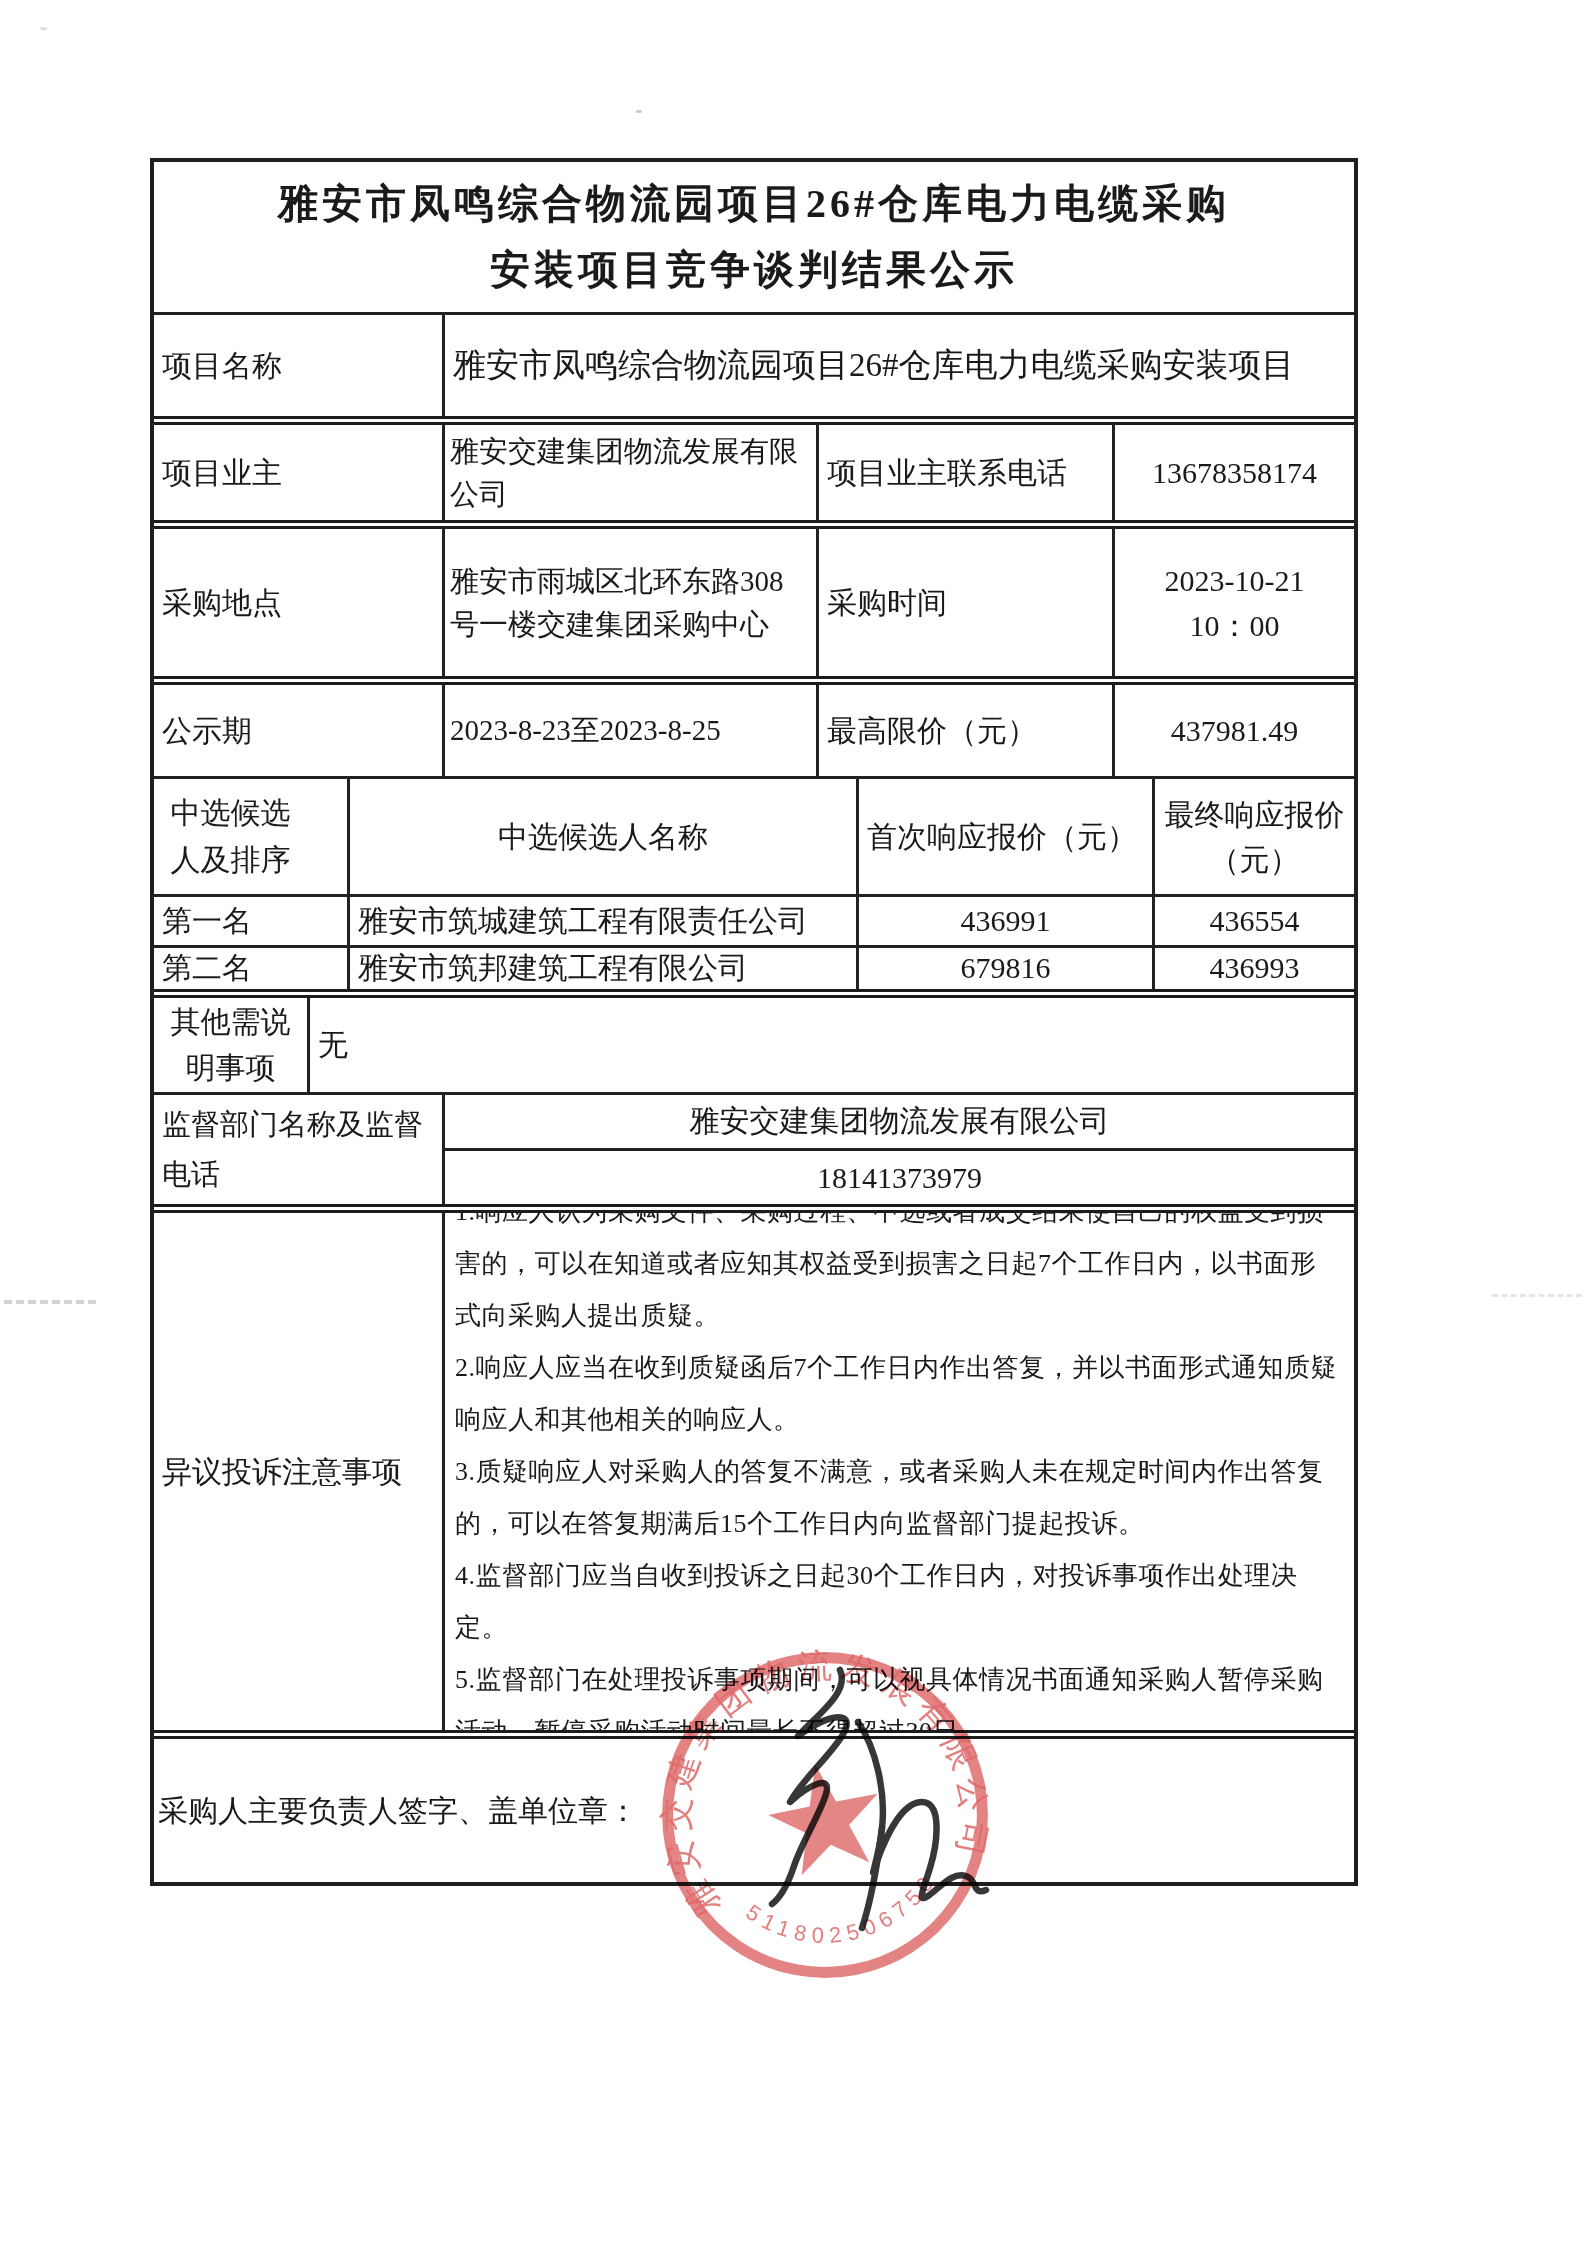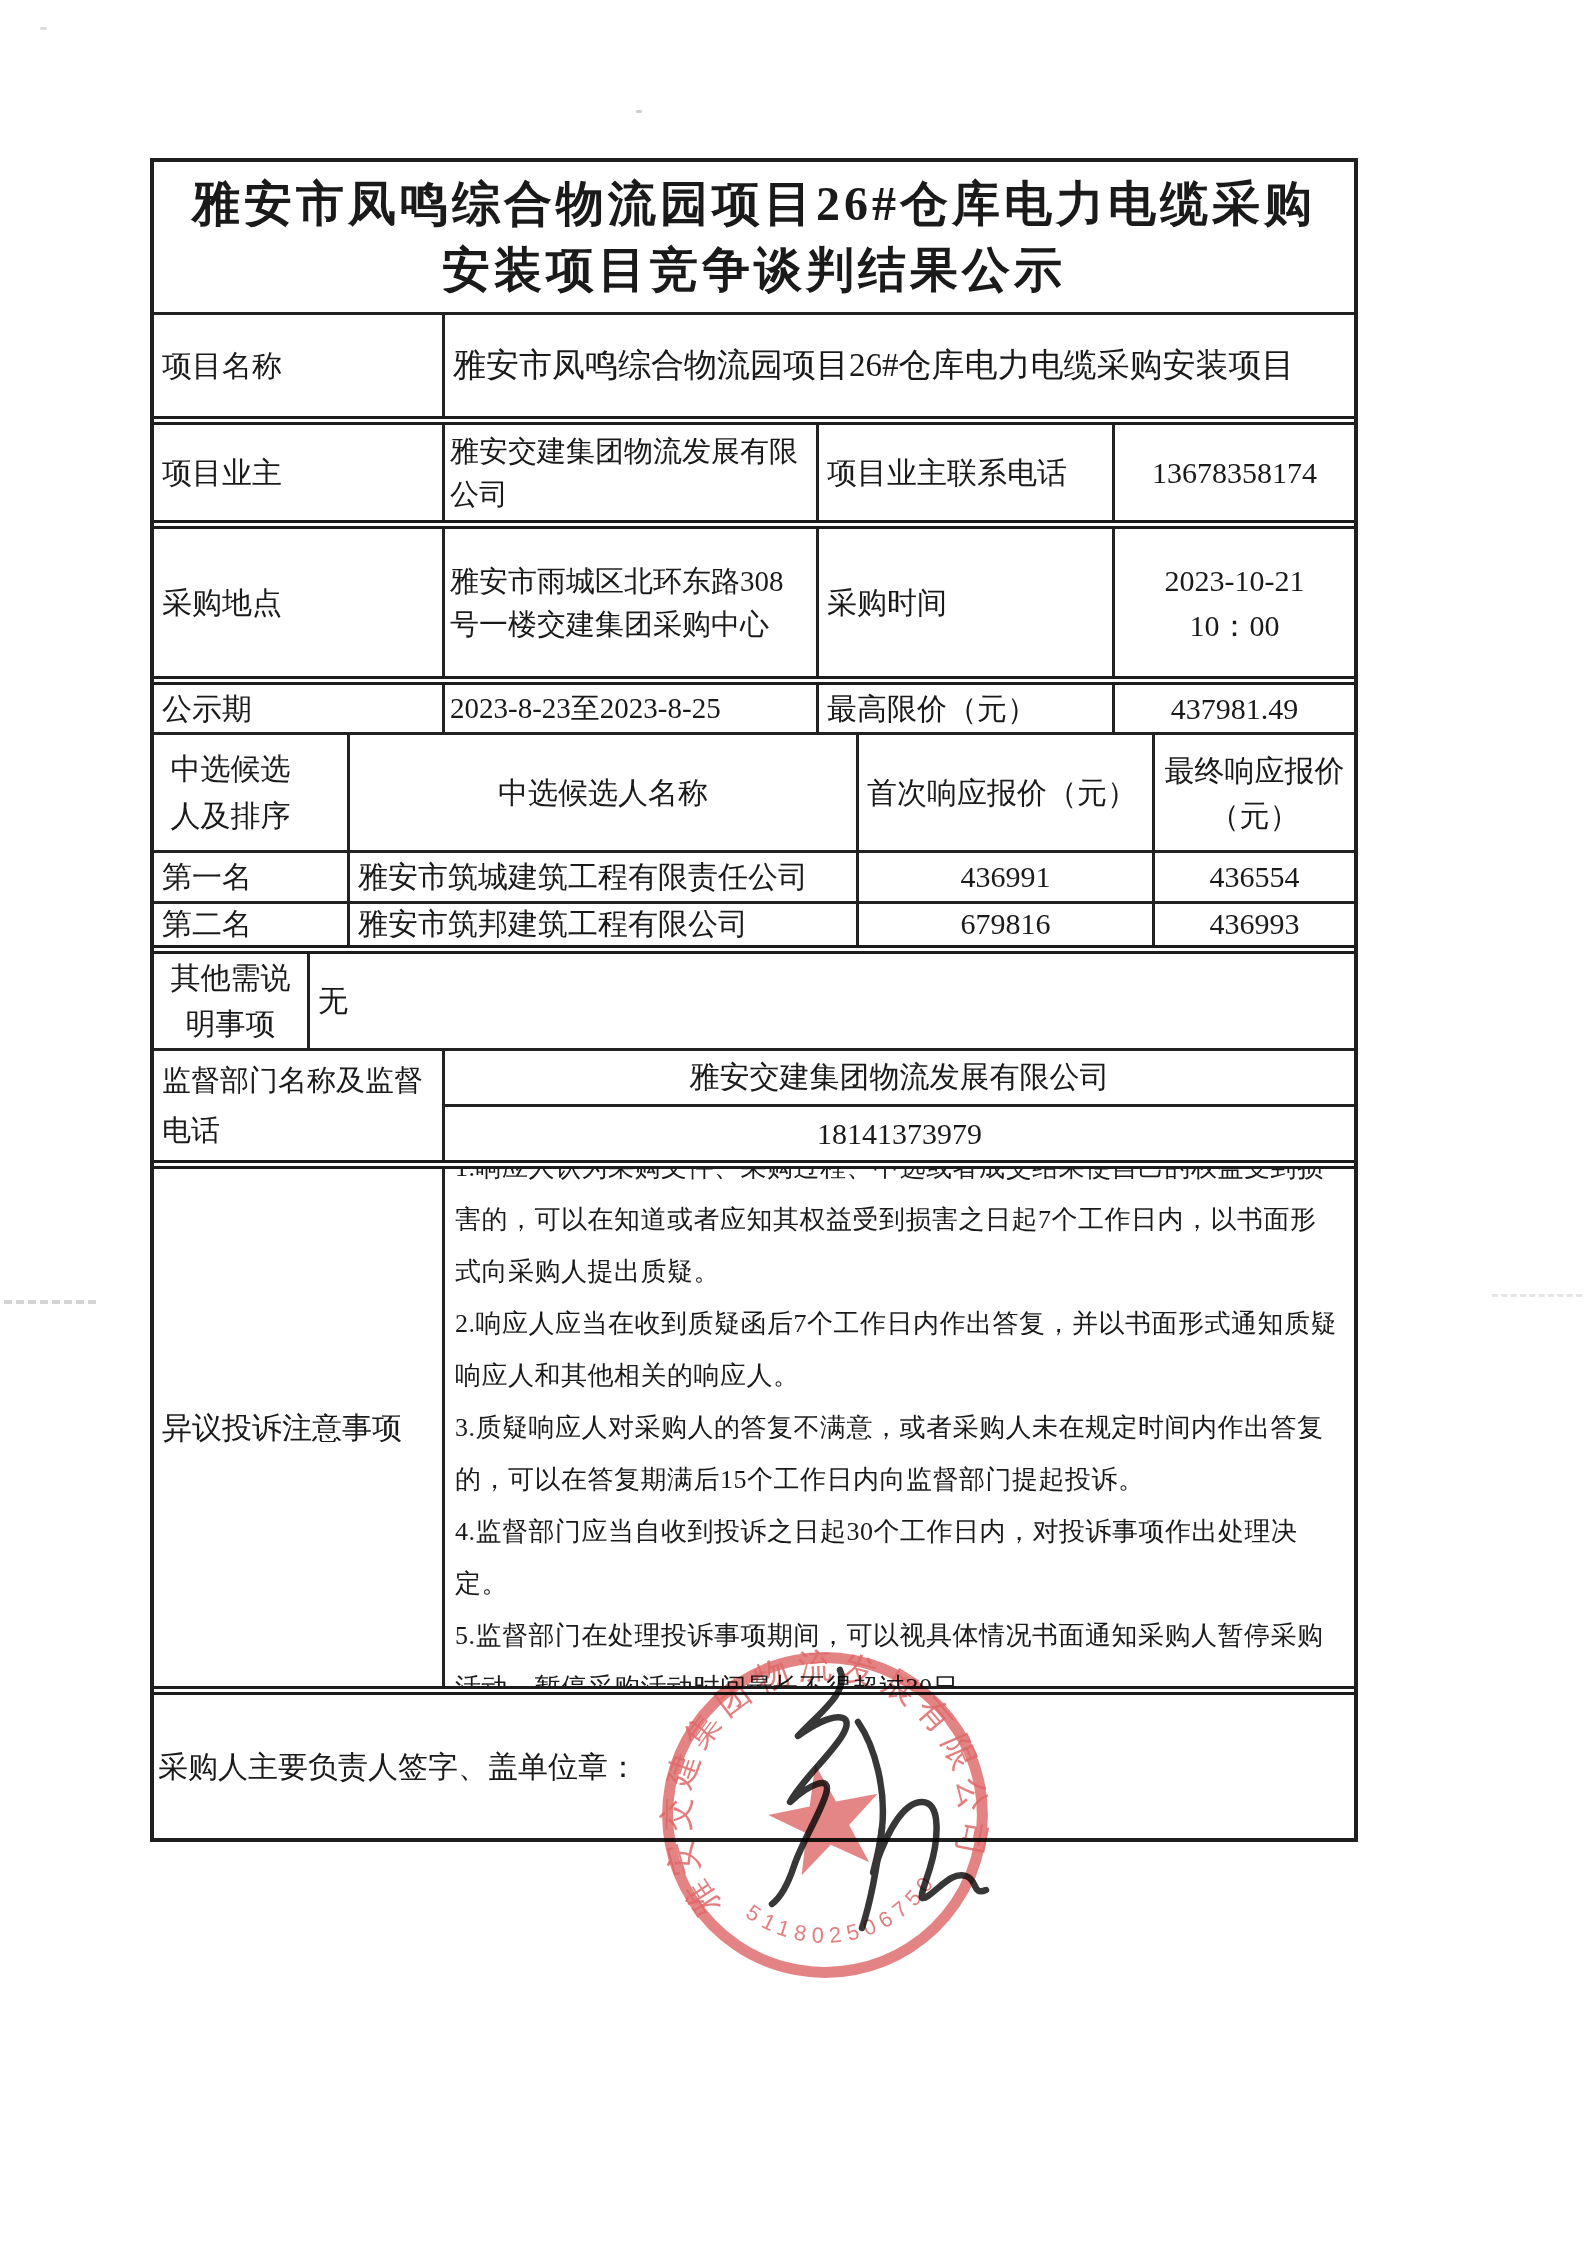--- a/index.html
+++ b/index.html
@@ -25,31 +25,31 @@
   .w-l1{width:288px;}   
   .w-v2{width:374px;}   
   .w-l3{width:296px;}   
   .w-last{flex:1;}
   .w-m1{width:153px;}   
   .w-m2{width:509px;margin-left:40px;}   
   .t-row{height:150px;}
   .r-name{height:104px;}
   .r-owner{height:104px;}
   .r-loc{height:156px;}
-  .r-pub{height:56px;}
+  .r-pub{height:100px;}
   .r-chead{height:118px;}
   .r-c1{height:51px;}
   .r-c2{height:44px;align-items:flex-end;}
   .r-other{height:103px;}
   .r-sup{height:112px;}
   .r-notice{height:526px;}
   .r-sign{height:152px;}
   .title-cell{
     flex:1;justify-content:center;flex-direction:column;text-align:center;
-    font-size:48px;font-weight:bold;letter-spacing:4px;line-height:66px;
+    font-size:40px;font-weight:bold;letter-spacing:4px;line-height:66px;
     padding:4px 20px;
   }
   .v29{font-size:29px;padding:0 5px;}
   .pname{font-size:33px;}
   .two-line{flex-direction:column;justify-content:center;line-height:1.5;}
   .stack{flex:1;display:flex;flex-direction:column;border-left:3px solid #222;box-sizing:border-box;}
   .stack .sr{flex:1;display:flex;align-items:center;justify-content:center;font-size:30px;box-sizing:border-box;}
   .stack .sr+.sr{border-top:3px solid #222;}
   .notice-cell{flex-direction:column;justify-content:center;align-items:flex-start;padding:0 12px 0 10px;}
   .nline{font-size:26px;line-height:52px;letter-spacing:0.5px;}

